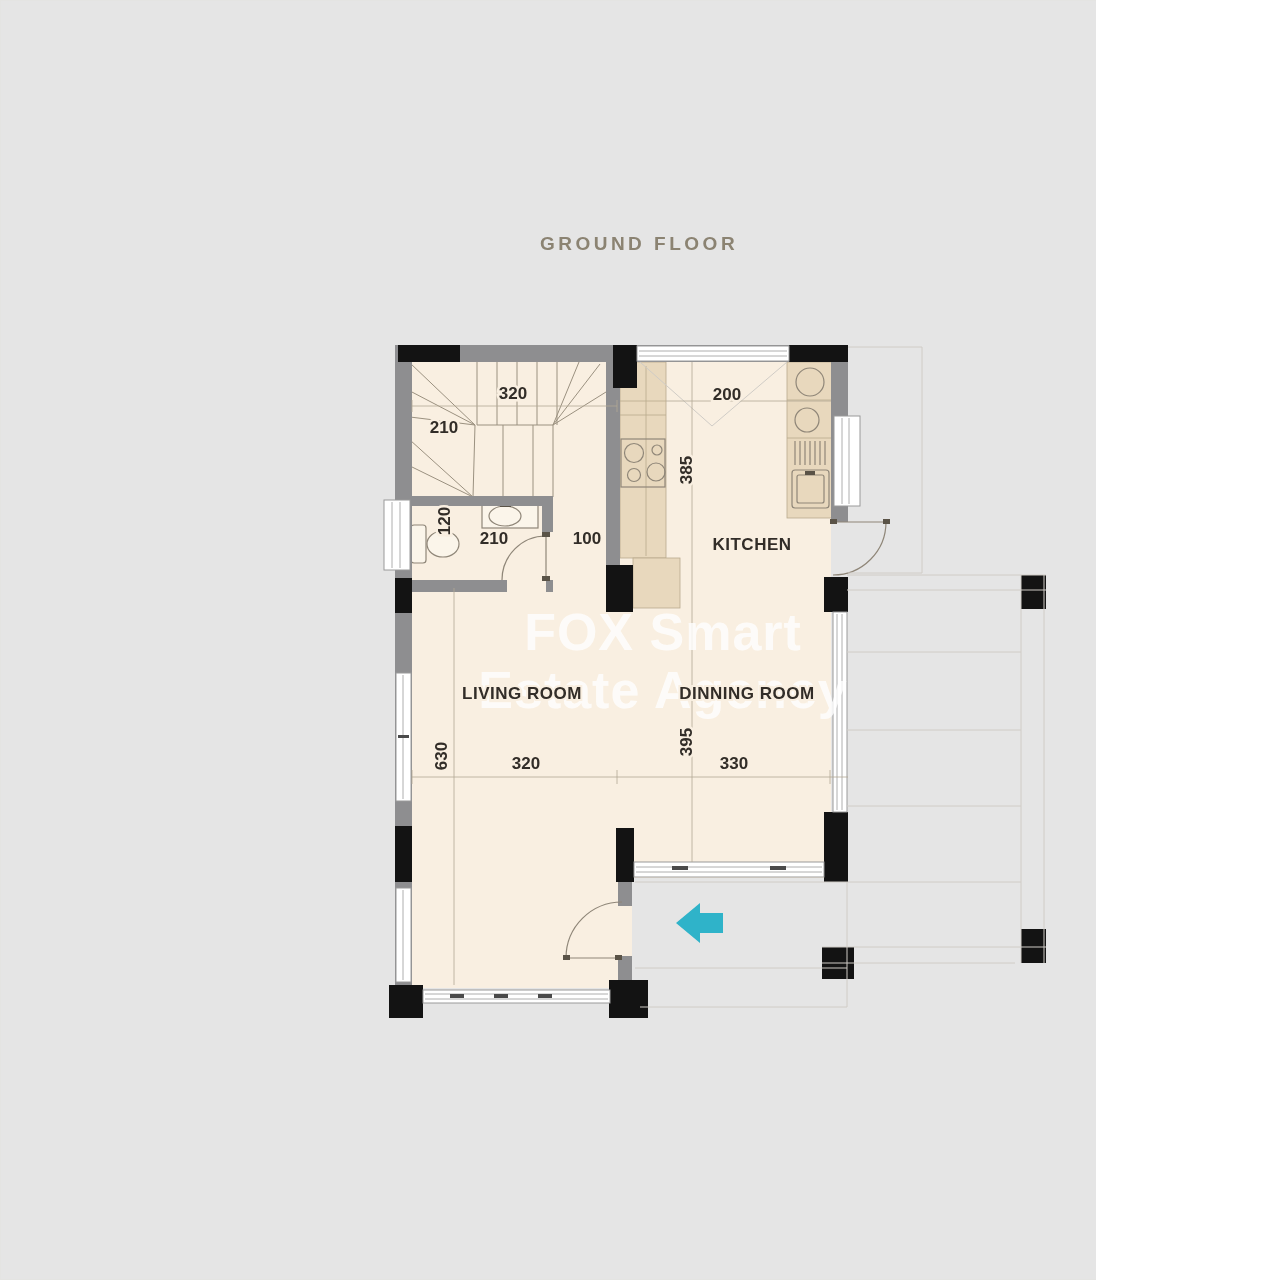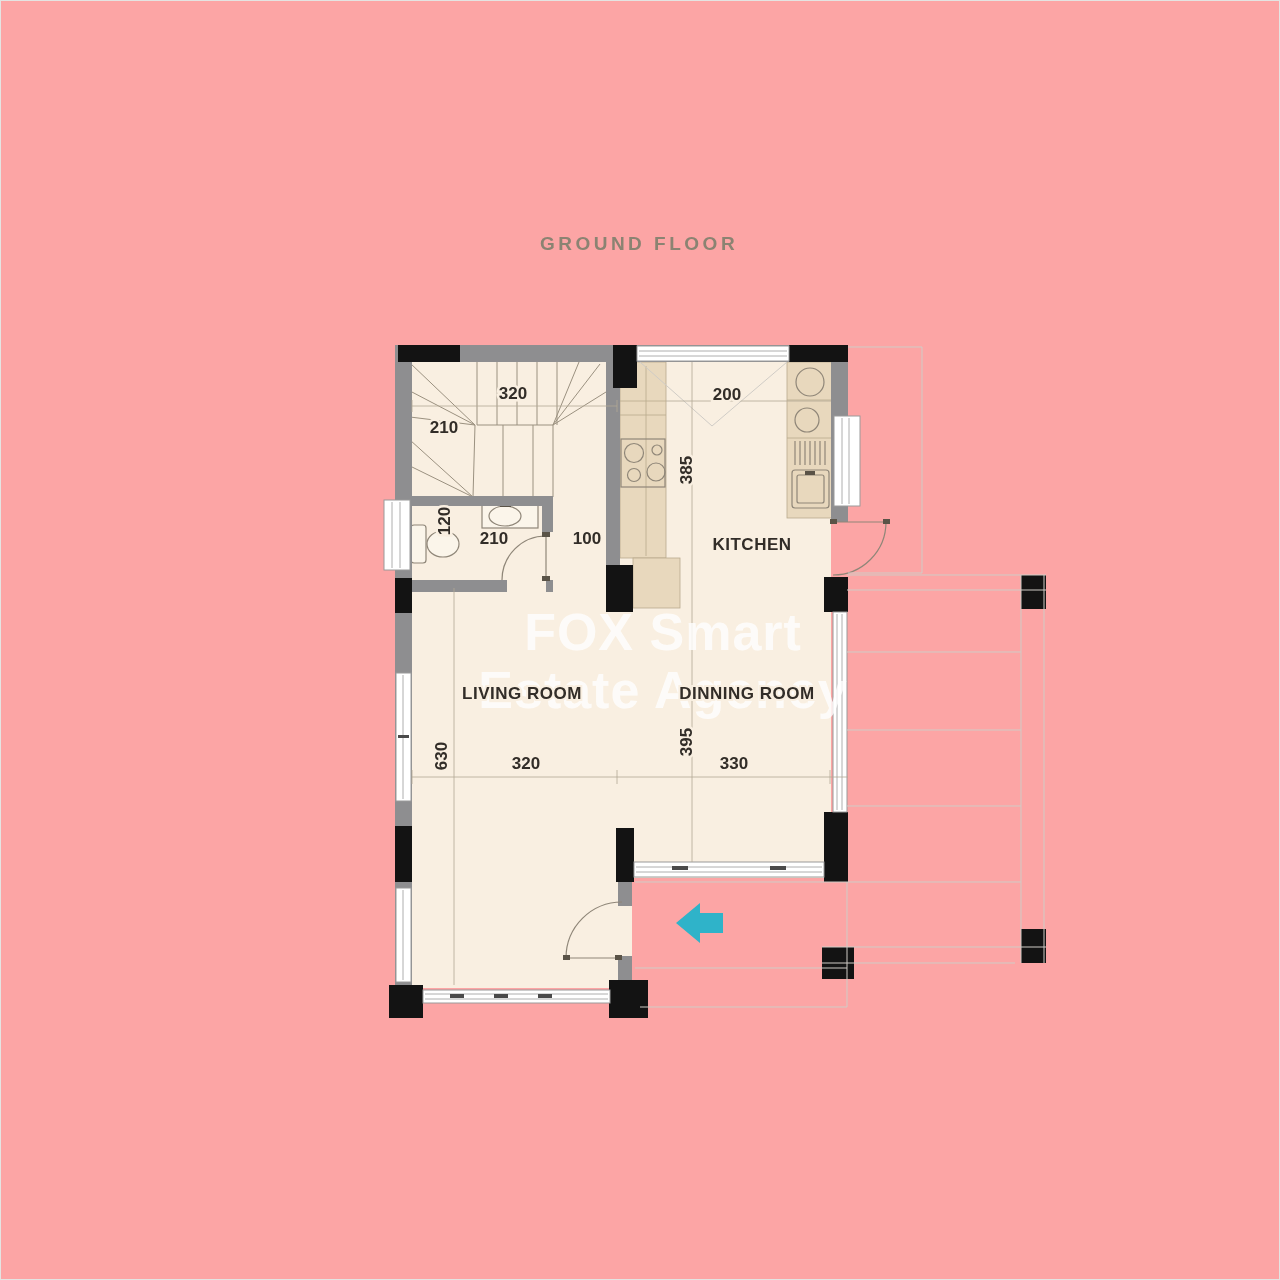--- a/index.html
+++ b/index.html
@@ -1,21 +1,21 @@
 <!DOCTYPE html>
 <html style="--floor: #f9efe1; --counter: #e8d8bd; --wall: #8e8e90; --column: #131313; --line: #9b9180; --deck_line: #d0ccc6; --door: #8f8678; --label: #322d28; --title: #8b8372; --arrow: #2fb3c9; --watermark: #ffffff;"><head>
 <meta charset="utf-8">
 <style>
   :root{
     --floor:#f9efe1; --counter:#e8d8bd; --wall:#8e8e90; --column:#131313;
     --line:#9b9180; --deck_line:#d0ccc6; --door:#8f8678; --label:#322d28;
     --title:#8b8372; --arrow:#2fb3c9; --watermark:#ffffff; --win_stroke:#9a9a9a;
   }
   html,body{margin:0;padding:0;background:#fff;}
-  .page{position:relative;width:1280px;height:1280px;background:#fca5a5;overflow:hidden;
+  .page{position:relative;width:1096px;height:1280px;background:#e5e5e5;overflow:hidden;
         font-family:"Liberation Sans",sans-serif;}
   svg{position:absolute;left:0;top:0;}
   .floor{fill:var(--floor);}
   .wall{fill:var(--wall);}
   .blk{fill:var(--column);}
   .counter{fill:var(--counter);stroke:#b9ab8e;stroke-width:.8;}
   .cline{stroke:#b9ab8e;stroke-width:.8;fill:none;}
   .thin{stroke:var(--line);stroke-width:1;fill:none;}
   .dimline{stroke:#b3a896;stroke-width:.8;fill:none;}
   .deck{stroke:var(--deck_line);stroke-width:1;fill:none;}

